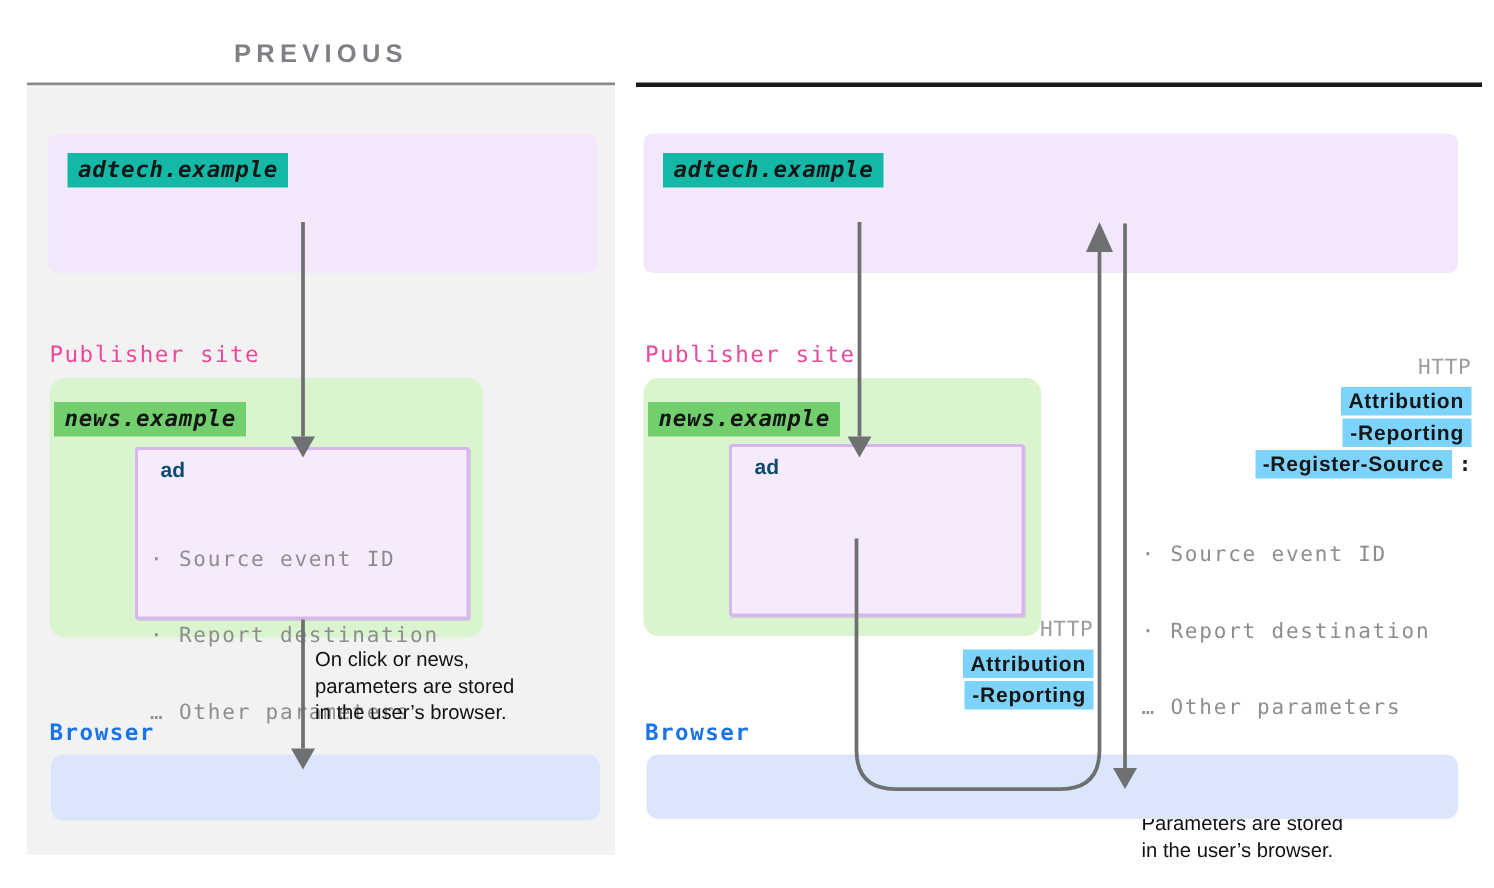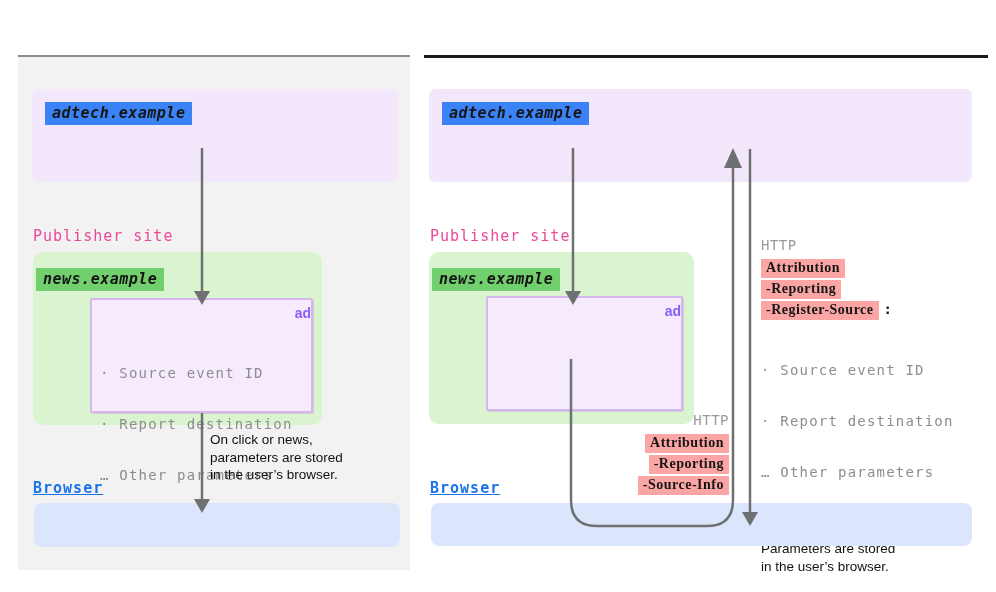--- a/index.html
+++ b/index.html
@@ -16,81 +16,82 @@
   #rule-cur  { left:424px; top:55px; width:564px; height:3px; background:#1b1b1d; }
   #panel-prev { left:18px; top:57px; width:392px; height:513px; background:#f2f2f3; }
 
   
   .adtech-box { background:#f3e7fc; border-radius:6px; }
   #adtech-prev { left:32px;  top:89px; width:366px; height:93px; }
   #adtech-cur  { left:429px; top:89px; width:543px; height:93px; }
   .site-label { display:inline-block; margin:13px 0 0 13px; padding:2px 7px 3px 7px;
                 font-family:"DejaVu Sans Mono", monospace; font-style:italic; font-weight:bold;
                 font-size:15px; letter-spacing:0.5px; color:#161616; }
-  .adtech-label { background:#3b82f6; }
+  .adtech-label { background:#14b8a6; }
   .news-label   { background:#72cf6d; }
 
   
   .publisher { font-family:"DejaVu Sans Mono", monospace; font-weight:500;
                font-size:15px; letter-spacing:1px; color:#ec4899; }
   #pub-prev { left:33px;  top:227px; }
   #pub-cur  { left:430px; top:227px; }
 
   
   .news-box { background:#d9f4cf; border-radius:10px; }
   #news-prev { left:33px;  top:252px; width:289px; height:173px; }
   #news-cur  { left:429px; top:252px; width:265px; height:172px; }
   .news-box .site-label { margin:16px 0 0 3px; }
 
   
   .ad-box { position:absolute; background:#f6ebfd; border:2px solid #d5b6ee;
             border-radius:2px; box-shadow:1px 1px 0 #cfcfcf; }
   #ad-prev { left:57px; top:46px; width:219px; height:111px; }
   #ad-cur  { left:57px; top:44px; width:193px; height:111px; }
-  .ad-title { margin:5px 0 0 15px; font-weight:bold; font-size:14px; color:#8b5cf6;text-align:right; }
+  .ad-title { margin:5px 0 0 15px; font-weight:bold; font-size:14px; color:#0c4a6e; }
   .ad-params { margin:10px 0 0 8px; font-family:"DejaVu Sans Mono", monospace;
                font-size:14px; letter-spacing:1.2px; color:#8d8d8d;
                line-height:17px; white-space:pre; }
 
   
   #click-note { left:210px; top:431px; font-size:13.5px; line-height:17.5px; color:#111; }
   .browser-label { font-family:"DejaVu Sans Mono", monospace; font-weight:bold;
-                   font-size:15px; letter-spacing:1px; color:#1a73e8;text-decoration:underline; }
+                   font-size:15px; letter-spacing:1px; color:#1a73e8; }
   #browser-prev { left:33px;  top:479px; }
   #browser-cur  { left:430px; top:479px; }
   .browser-box { background:#dbe6fc; border-radius:8px; }
   #bbox-prev { left:34px;  top:503px; width:366px; height:44px; }
   #bbox-cur  { left:431px; top:503px; width:541px; height:43px; }
 
   
   .http-proto { font-family:"DejaVu Sans Mono", monospace; font-size:14px;
                 letter-spacing:0.5px; color:#9b9b9b; }
-  .hdr-line { height:21px; }
-  .hdr-part { display:inline-block; background:#fca5a5; padding:1px 5px 2px 5px;
-              font-family:Liberation Serif, serif; font-weight:bold;
+  .hdr-line { height:21px;text-align:right; }
+  .hdr-part { display:inline-block; background:#7dd3fc; padding:1px 5px 2px 5px;
+              font-family:Liberation Sans, sans-serif; font-weight:bold;
               font-size:14px; letter-spacing:0.5px; color:#161616; }
   .hdr-suffix { font-family:"DejaVu Sans Mono", monospace; font-weight:bold;
                 font-size:14px; color:#1b1b1b; margin-left:5px; }
   #req-stack  { left:479px; top:412px; width:250px; text-align:right; }
   #resp-stack { left:761px; top:237px; width:220px; text-align:left; }
   #resp-params { margin:7px 0 0 0; font-family:"DejaVu Sans Mono", monospace;
                  font-size:14px; letter-spacing:1.2px; color:#8d8d8d;
                  line-height:17px; white-space:pre; }
   #resp-note { margin-top:25px; font-size:13.5px; line-height:17.5px; color:#111; }
 
   
   #overlay { left:0; top:0; pointer-events:none; }
   .arrow-line { stroke:#6f7071; stroke-width:2.5; fill:none; }
   .arrow-head { fill:#6f7071; stroke:none; }
 </style>
 </head>
 <body>
 
 <div class="canvas">
 
+  <div class="abs" id="hdr-prev">PREVIOUS</div>
   <div class="abs" id="rule-prev"></div>
   <div class="abs" id="rule-cur"></div>
 
   <div class="abs" id="panel-prev"></div>
 
   <div class="abs adtech-box" id="adtech-prev">
     <span class="site-label adtech-label">adtech.example</span>
   </div>
 
   <div class="abs publisher" id="pub-prev">Publisher site</div>
@@ -126,21 +127,20 @@
     <span class="site-label news-label">news.example</span>
     <div class="ad-box" id="ad-cur">
       <div class="ad-title">ad</div>
     </div>
   </div>
 
   <div class="abs" id="req-stack">
     <div class="hdr-line http-proto">HTTP</div>
     <div class="hdr-line"><span class="hdr-part">Attribution</span></div>
     <div class="hdr-line"><span class="hdr-part">-Reporting</span></div>
-    <div class="hdr-line"><span class="hdr-part">-Source-Info</span></div>
   </div>
 
   <div class="abs" id="resp-stack">
     <div class="hdr-line http-proto">HTTP</div>
     <div class="hdr-line"><span class="hdr-part">Attribution</span></div>
     <div class="hdr-line"><span class="hdr-part">-Reporting</span></div>
     <div class="hdr-line"><span class="hdr-part">-Register-Source</span><span class="hdr-suffix">:</span></div>
     <div id="resp-params">
       <div>· Source event ID</div>
       <div>· Report destination</div>

